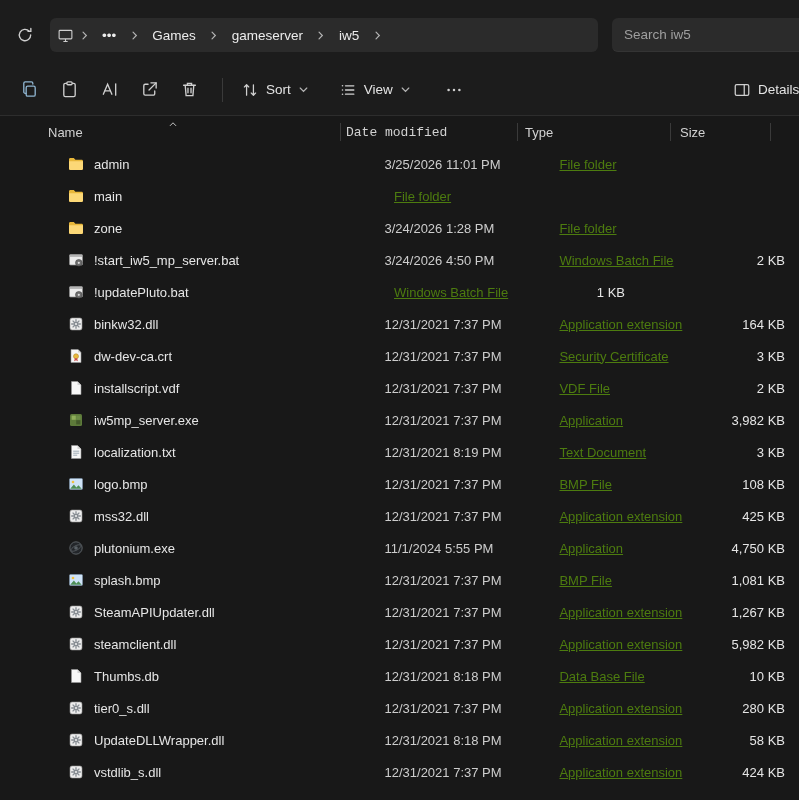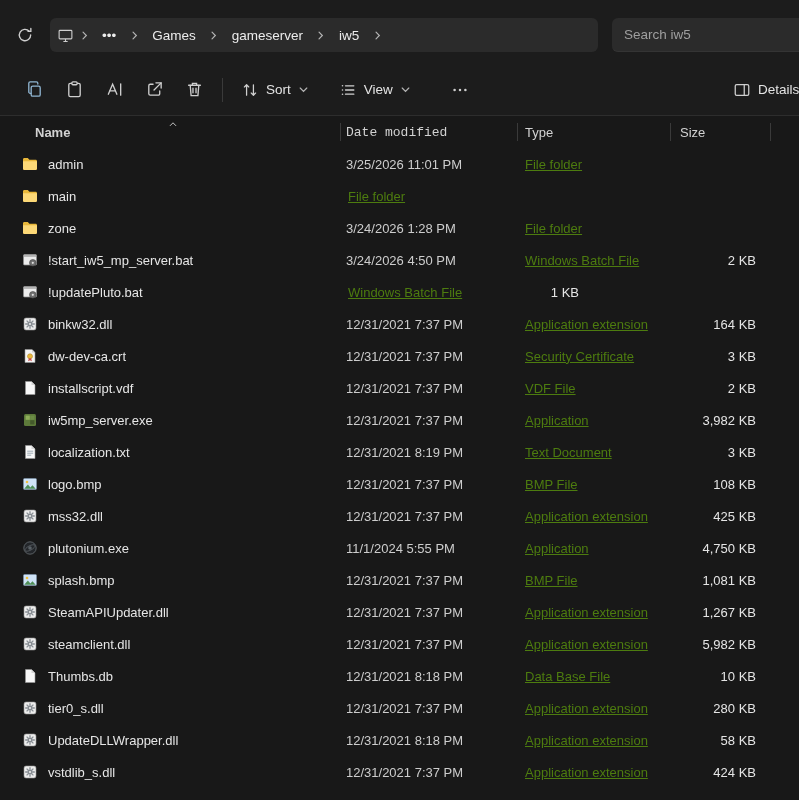--- a/index.html
+++ b/index.html
@@ -41,41 +41,41 @@
   }
   .searchbox input::placeholder{color:#9f9f9f;}
   
   .toolbar{
     height:52px;background:#1c1c1c;display:flex;align-items:center;
     padding:0 0 0 12px;border-bottom:1px solid #2d2d2d;box-sizing:border-box;
     overflow:hidden;
   }
   .tool-btn{
     height:36px;min-width:40px;border-radius:5px;display:flex;align-items:center;
-    justify-content:flex-end;gap:7px;padding:0 8px;box-sizing:border-box;
+    justify-content:flex-start;gap:7px;padding:0 8px;box-sizing:border-box;
     cursor:pointer;flex:none;font-size:13.5px;color:#e4e4e4;white-space:nowrap;
   }
   .tool-sep{width:1px;height:24px;background:#3a3a3a;margin:0 10px;flex:none;}
   .tool-spacer{flex:1;}
   .details-btn{margin-right:-58px;width:132px;justify-content:flex-start;}
   
   .colheader{
     height:32px;display:flex;align-items:center;position:relative;
     font-size:13px;color:#d2d2d2;background:#181818;
   }
   .hdr-cell{box-sizing:border-box;cursor:pointer;height:100%;display:flex;align-items:center;}
-  .hdr-name{width:340px;padding-left:35px;position:relative;font-weight:bold;}
+  .hdr-name{width:340px;padding-left:48px;position:relative;}
   .hdr-date{width:177px;padding-left:6px;font-family:Liberation Mono, monospace;}
   .hdr-type{width:153px;padding-left:8px;}
   .hdr-size{width:100px;padding-left:10px;}
   .sort-caret{position:absolute;left:168px;top:0px;color:#c9c9c9;}
   .hdr-sep{position:absolute;top:7px;width:1px;height:18px;background:#3a3a3a;}
   
   .filelist{background:#181818;}
-  .row{display:flex;height:32px;align-items:center;font-size:13px;cursor:default;}
+  .row{display:flex;height:32px;align-items:center;font-size:13px;cursor:default;padding-left:46px;}
   .cell-name{
     width:340px;display:flex;align-items:center;gap:10px;padding-left:22px;
     box-sizing:border-box;color:#e6e6e6;overflow:hidden;white-space:nowrap;
   }
   .file-ico{width:16px;height:16px;flex:none;display:flex;align-items:center;}
   .file-ico svg{display:block;}
   .cell-date{width:177px;padding-left:6px;box-sizing:border-box;color:#cdcdcd;white-space:nowrap;}
   .cell-type{width:153px;padding-left:8px;box-sizing:border-box;color:#4d7c0f;white-space:nowrap;text-decoration:underline;}
   .cell-size{width:100px;padding-right:14px;box-sizing:border-box;text-align:right;color:#e5e5e5;white-space:nowrap;}
 </style>

